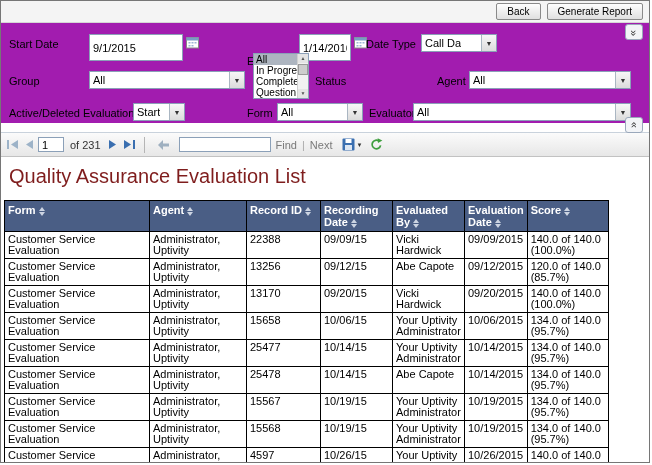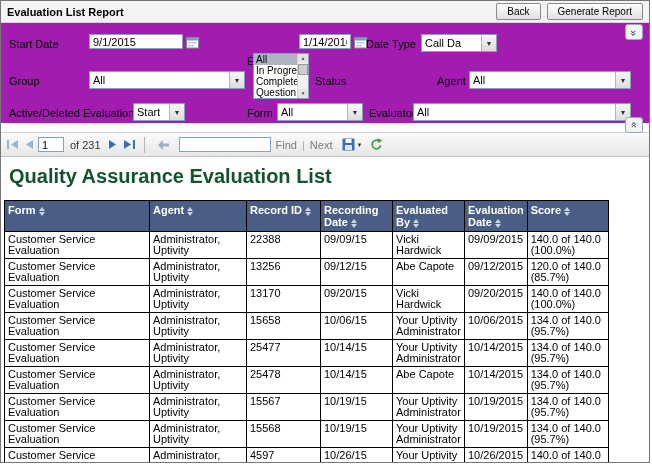--- a/index.html
+++ b/index.html
@@ -21,21 +21,21 @@
     height: 17px; font-size: 10px; font-family: "Liberation Sans", sans-serif;
     padding: 0 10px; margin-left: 6px;
     background: linear-gradient(#fefefe, #e0e0e0);
     border: 1px solid #8a8a8a; border-radius: 2px; cursor: pointer;
   }
 
   
   .filter-panel { position: relative; height: 100px; background: #a21caf; }
   .flabel { position: absolute; white-space: nowrap; font-size: 11px; }
   .txt {
-    position: absolute; height: 15px; border: 1px solid #8ba0b8;
+    position: absolute; height: 27px; border: 1px solid #8ba0b8;
     font: 11px "Liberation Sans", sans-serif; padding: 1px 3px;
   }
   .cal { position: absolute; width: 13px; height: 13px; cursor: pointer; }
   .select {
     position: absolute; height: 18px; background: #fff; border: 1px solid #8ba0b8;
     display: flex; align-items: center; justify-content: space-between;
     font-size: 11px; cursor: pointer;
   }
   .select .sel-value { padding-left: 3px; white-space: nowrap; overflow: hidden; }
   .select .caret {
@@ -83,21 +83,21 @@
   .of-label { margin: 0 3px; color: #333; }
   .vsep { width: 1px; height: 16px; background: #b5b5b5; margin: 0 5px; }
   .link { color: #7a7a7a; cursor: pointer; margin: 0 2px; }
   .link-sep { color: #aaa; }
   .tool-icon { display: flex; align-items: center; cursor: pointer; margin-left: 5px; }
   .export-caret { font-size: 6px; color: #333; margin-left: 1px; }
   .refresh { color: var(--green, #3d9e3d); }
 
   
   .report-body { padding: 6px 8px 0 2px; background: #fff; }
-  .report-title { font-size: 20px; font-weight: bold; color: #14532d; margin: 2px 0 12px 6px; }
+  .report-title { font-size: 20px; font-weight: normal; color: #7f1d1d; margin: 2px 0 12px 6px; }
 
   table.report { border-collapse: collapse; table-layout: fixed; margin-left: 1px; }
   table.report th, table.report td {
     border: 1px solid #000; font-size: 11px; vertical-align: top; text-align: left;
   }
   table.report th {
     background: var(--header-bg, #4a5e85); color: #fff; font-weight: bold;
     padding: 3px 3px; line-height: 12px; cursor: pointer;
   }
   table.report td { padding: 2px 3px; line-height: 11px; background: #fff; }
@@ -112,21 +112,20 @@
     content: ""; display: block; border-left: 3px solid transparent;
     border-right: 3px solid transparent; border-top: 4px solid #ccd4e2;
   }
 </style>
 </head>
 <body>
 
 <div class="window">
 
   <div class="titlebar">
-    <span class="tb-title">Evaluation List Report</span>
     <span class="tb-spacer"></span>
     <button class="btn">Back</button>
     <button class="btn">Generate Report</button>
   </div>
 
   <div class="filter-panel">
     <div class="chev-btn chev-down" style="right:6px;top:1px;">
         <span>»</span>
       </div>
 

